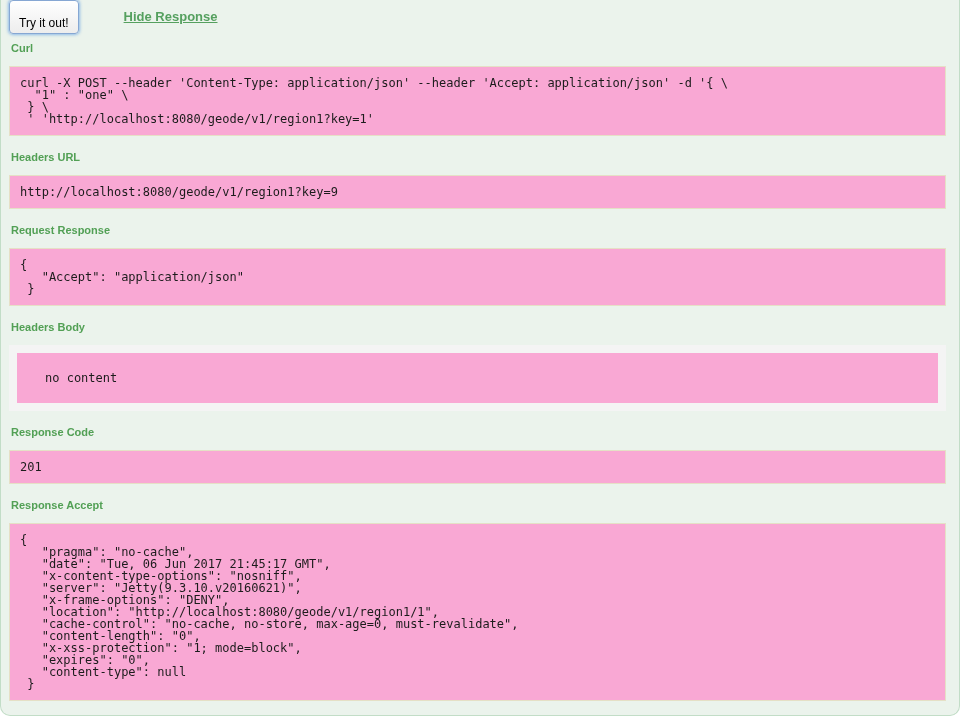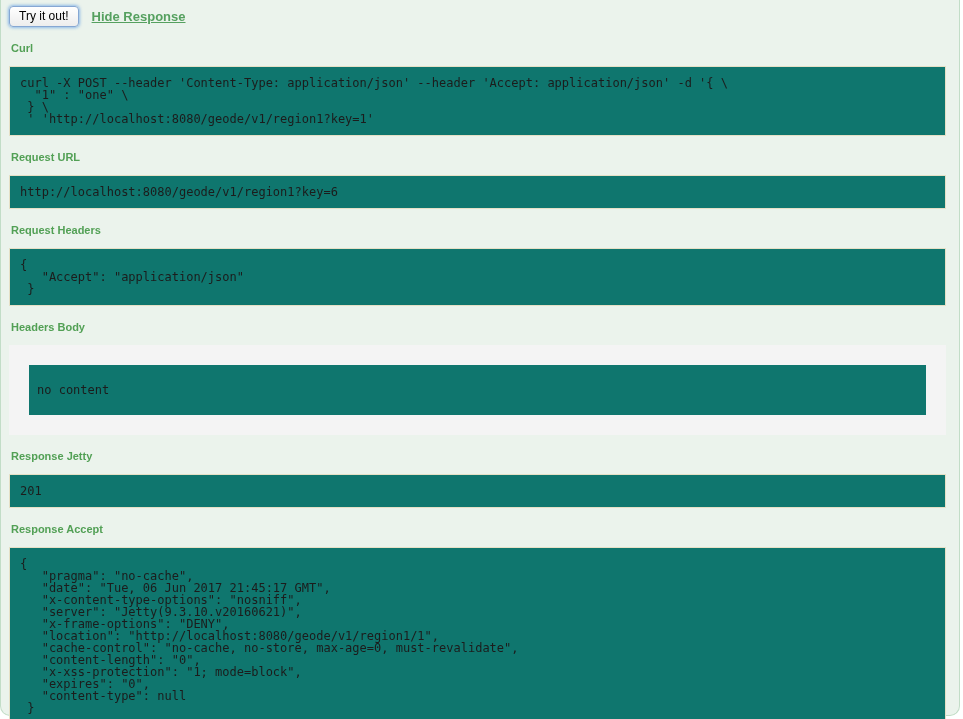--- a/index.html
+++ b/index.html
@@ -22,87 +22,88 @@
     display:flex;align-items:center;gap:13px;
     height:21px;
   }
   .tryit-btn{
     font-family:"Liberation Sans",sans-serif;
     font-size:12px;color:#000;
     background:linear-gradient(#ffffff,#ededed);
     border:1px solid #86a7d3;
     border-radius:4px;
     box-shadow:0 0 3px 1px rgba(96,156,229,0.65);
-    padding:2px 9px 3px 9px;
+    padding:15px 9px 3px 9px;
     cursor:pointer;
   }
   .hide-link{
     font-size:13px;font-weight:bold;
     color:#55a05f;
     text-decoration:underline;
     cursor:pointer;
+    margin-left:32px;
   }
   h4.section-heading{
     margin:14px 10px 10px 10px;
     font-size:11px;line-height:15px;
     font-weight:bold;
     color:#52a055;
   }
   pre.code-block{
     margin:0 13px 0 8px;
     padding:10px;
-    background:#0f766e;
+    background:#f9a8d4;
     border:1px solid #e5e0c6;
     font-family:"DejaVu Sans Mono","Liberation Mono",monospace;
     font-size:12px;line-height:12px;
     color:#1c1c1c;
     white-space:pre;
     overflow:hidden;
   }
   .response-body-wrap{
     margin:0 13px 0 8px;
     padding:8px;
     background:#f4f4f4;
   }
   .response-body-wrap pre.code-block{
-    margin:12px;
+    margin:0;
     border:none;
-    padding:19px 8px;
+    padding:19px 28px;
   }
 </style>
 </head>
 <body>
 
 <div class="panel">
 
   <div class="toolbar">
     <button class="tryit-btn">Try it out!</button>
     <a class="hide-link">Hide Response</a>
   </div>
 
   <h4 class="section-heading">Curl</h4>
   <pre class="code-block">curl -X POST --header 'Content-Type: application/json' --header 'Accept: application/json' -d '{ \
   "1" : "one" \
  } \
  ' 'http://localhost:8080/geode/v1/region1?key=1'</pre>
 
-  <h4 class="section-heading">Request URL</h4>
-  <pre class="code-block">http://localhost:8080/geode/v1/region1?key=6</pre>
+  <h4 class="section-heading">Headers URL</h4>
+  <pre class="code-block">http://localhost:8080/geode/v1/region1?key=9</pre>
 
-  <h4 class="section-heading">Request Headers</h4>
+  <h4 class="section-heading">Request Response</h4>
   <pre class="code-block">{
    "Accept": "application/json"
  }</pre>
 
   <h4 class="section-heading">Headers Body</h4>
   <div class="response-body-wrap">
     <pre class="code-block">no content</pre>
   </div>
 
-  <h4 class="section-heading">Response Jetty</h4>
+  <h4 class="section-heading">Response Code</h4>
   <pre class="code-block">201</pre>
 
   <h4 class="section-heading">Response Accept</h4>
   <pre class="code-block">{
    "pragma": "no-cache",
    "date": "Tue, 06 Jun 2017 21:45:17 GMT",
    "x-content-type-options": "nosniff",
    "server": "Jetty(9.3.10.v20160621)",
    "x-frame-options": "DENY",
    "location": "http://localhost:8080/geode/v1/region1/1",

